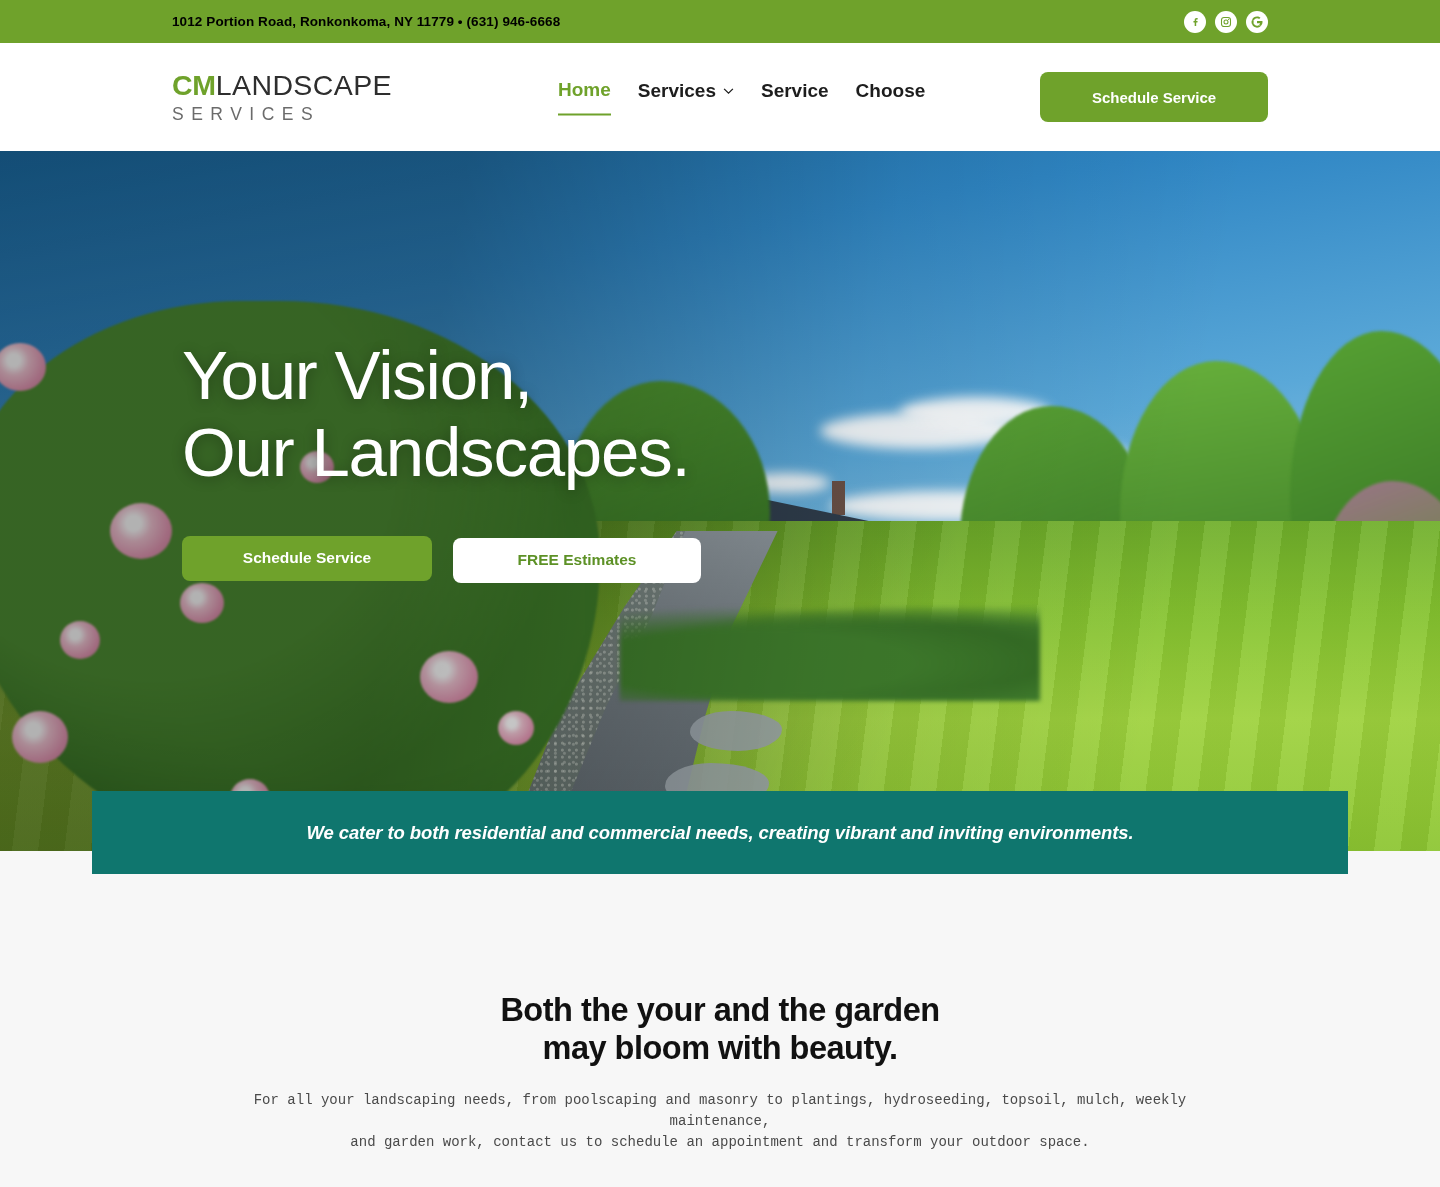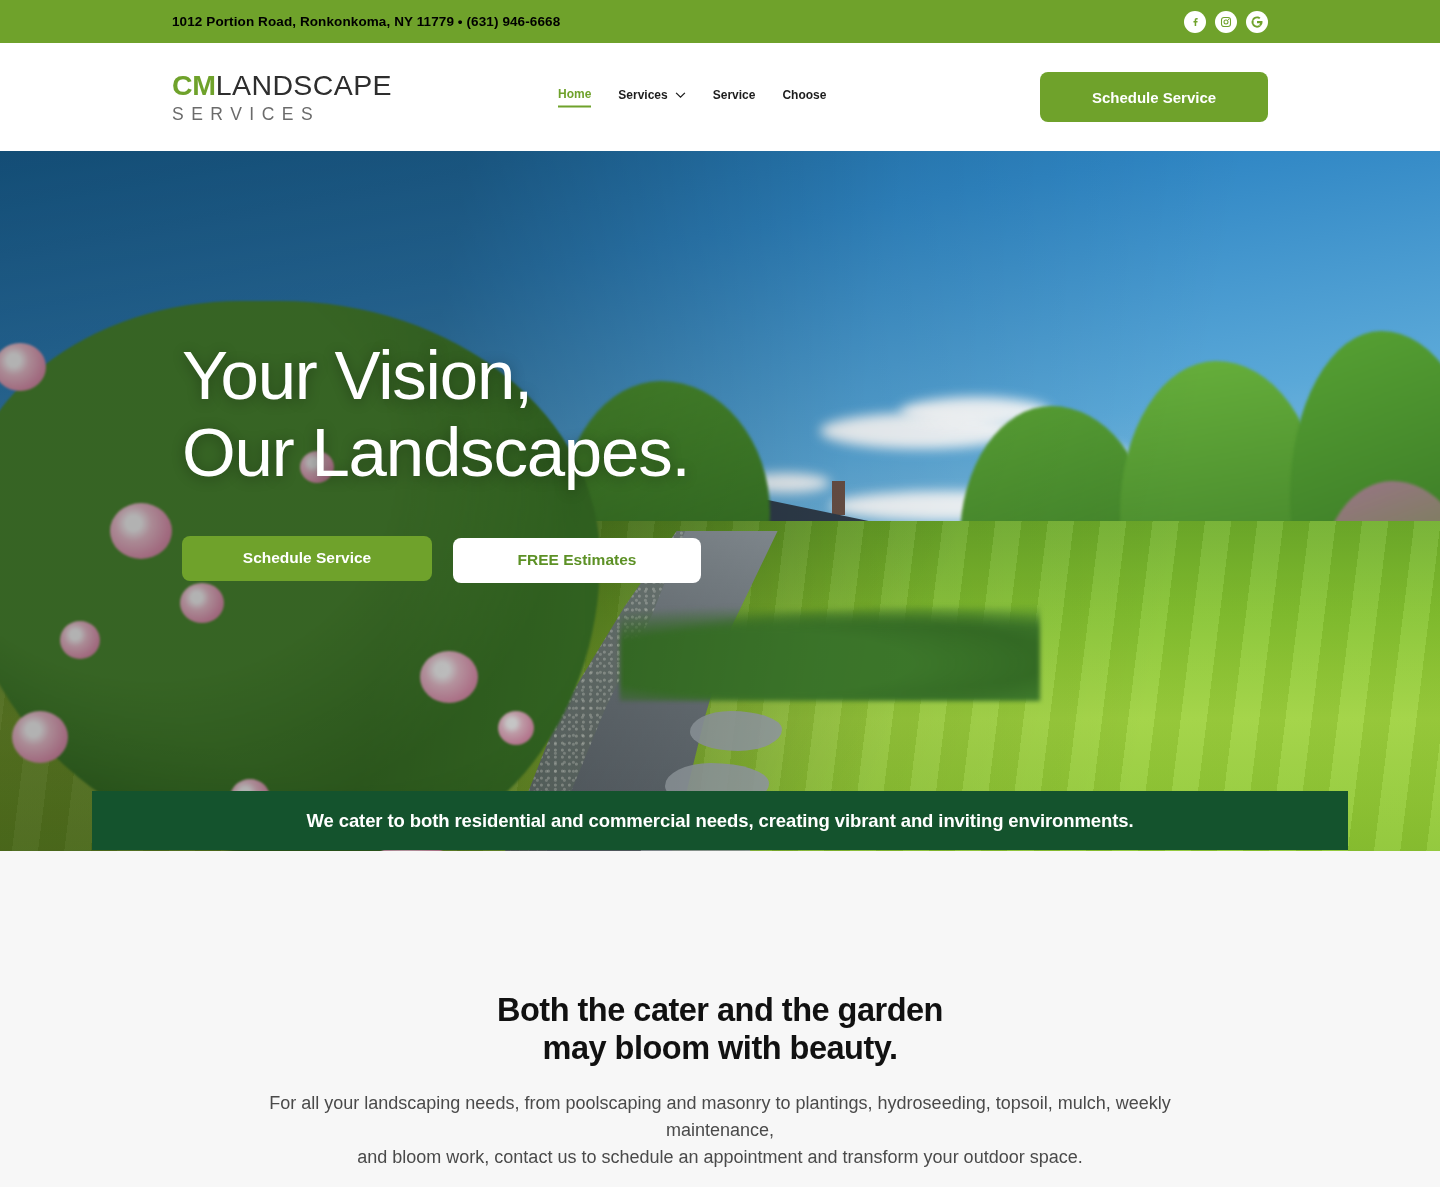--- a/index.html
+++ b/index.html
@@ -43,23 +43,23 @@
   .logo-sub{
     color:#6b6b6b; font-size:17.5px; letter-spacing:7.5px;
     line-height:1; margin-top:7px; font-weight:400;
   }
 
   .nav{
     position:absolute; left:558px; top:50%; transform:translateY(-50%);
     display:flex; align-items:center; gap:27px;
   }
   .nav-item{
-    font-size:12px; font-weight:bold; color:#1d1d1d;
+    font-size:19px; font-weight:bold; color:#1d1d1d;
     display:flex; align-items:center; gap:7px;
-    padding-bottom:5px; white-space:nowrap; cursor:pointer;
+    padding-bottom:13px; white-space:nowrap; cursor:pointer;
   }
   .nav-item.active{ color:#6FA22B; border-bottom:2px solid #6FA22B; }
   .chev{ display:block; }
 
   .btn-schedule-top{
     position:absolute; right:172px; top:50%; transform:translateY(-50%);
     width:228px; height:50px; background:#6FA22B; border:none;
     border-radius:8px; color:#fff; font-size:15px; font-weight:bold;
     font-family:inherit; cursor:pointer;
   }
@@ -160,40 +160,40 @@
   }
   .btn-white{
     width:248px; height:45px; background:#ffffff; border:none; border-radius:8px;
     color:#5d9126; font-size:15.5px; font-weight:bold; font-family:inherit;
     cursor:pointer; margin-top:2px;
   }
 
   
   .banner-wrap{ position:relative; height:0; z-index:9; }
   .banner{
-    position:absolute; left:92px; top:-60px; width:1256px; height:59px;
-    background:#14532d; display:flex; align-items:center; justify-content:center;
+    position:absolute; left:92px; top:-60px; width:1256px; height:83px;
+    background:#0f766e; display:flex; align-items:center; justify-content:center;font-style:italic;
   }
   .banner-txt{
     color:#ffffff; font-size:18.5px; font-weight:bold; letter-spacing:-.1px;
   }
 
   
   .why{
     background:#f7f7f7; padding-top:123px; text-align:center;
     height:337px;
   }
   .eyebrow{ color:#76A62F; font-size:18px; font-weight:bold; }
   .why-h2{
     color:#111111; font-size:32.5px; font-weight:bold; line-height:1.18;
     margin-top:17px; letter-spacing:-.5px;
   }
   .why-p{
-    color:#4a4a4a; font-size:18px; line-height:1.5; margin-top:22px;
-    max-width:950px; margin-left:auto; margin-right:auto;
+    color:#4a4a4a; font-size:14px; line-height:1.5; margin-top:22px;
+    max-width:950px; margin-left:auto; margin-right:auto;font-family:Liberation Mono, monospace;
   }
 </style>
 </head>
 <body>
 
 <div class="topbar">
   <div class="topbar-text">1012 Portion Road, Ronkonkoma, NY 11779 • (631) 946-6668</div>
   <div class="social-row">
     <a class="social-ic">
       <svg width="11" height="11" viewBox="0 0 24 24" fill="#6FA22B">
@@ -311,20 +311,20 @@
 </div>
 
 <div class="banner-wrap">
   <div class="banner">
     <div class="banner-txt">We cater to both residential and commercial needs, creating vibrant and inviting environments.</div>
   </div>
 </div>
 
 <div class="why">
   <div class="why-h2">
-    <div>Both the cater and the garden</div>
+    <div>Both the your and the garden</div>
     <div>may bloom with beauty.</div>
   </div>
   <div class="why-p">
     <div>For all your landscaping needs, from poolscaping and masonry to plantings, hydroseeding, topsoil, mulch, weekly maintenance,</div>
-    <div>and bloom work, contact us to schedule an appointment and transform your outdoor space.</div>
+    <div>and garden work, contact us to schedule an appointment and transform your outdoor space.</div>
   </div>
 </div>
 
 </body></html>

